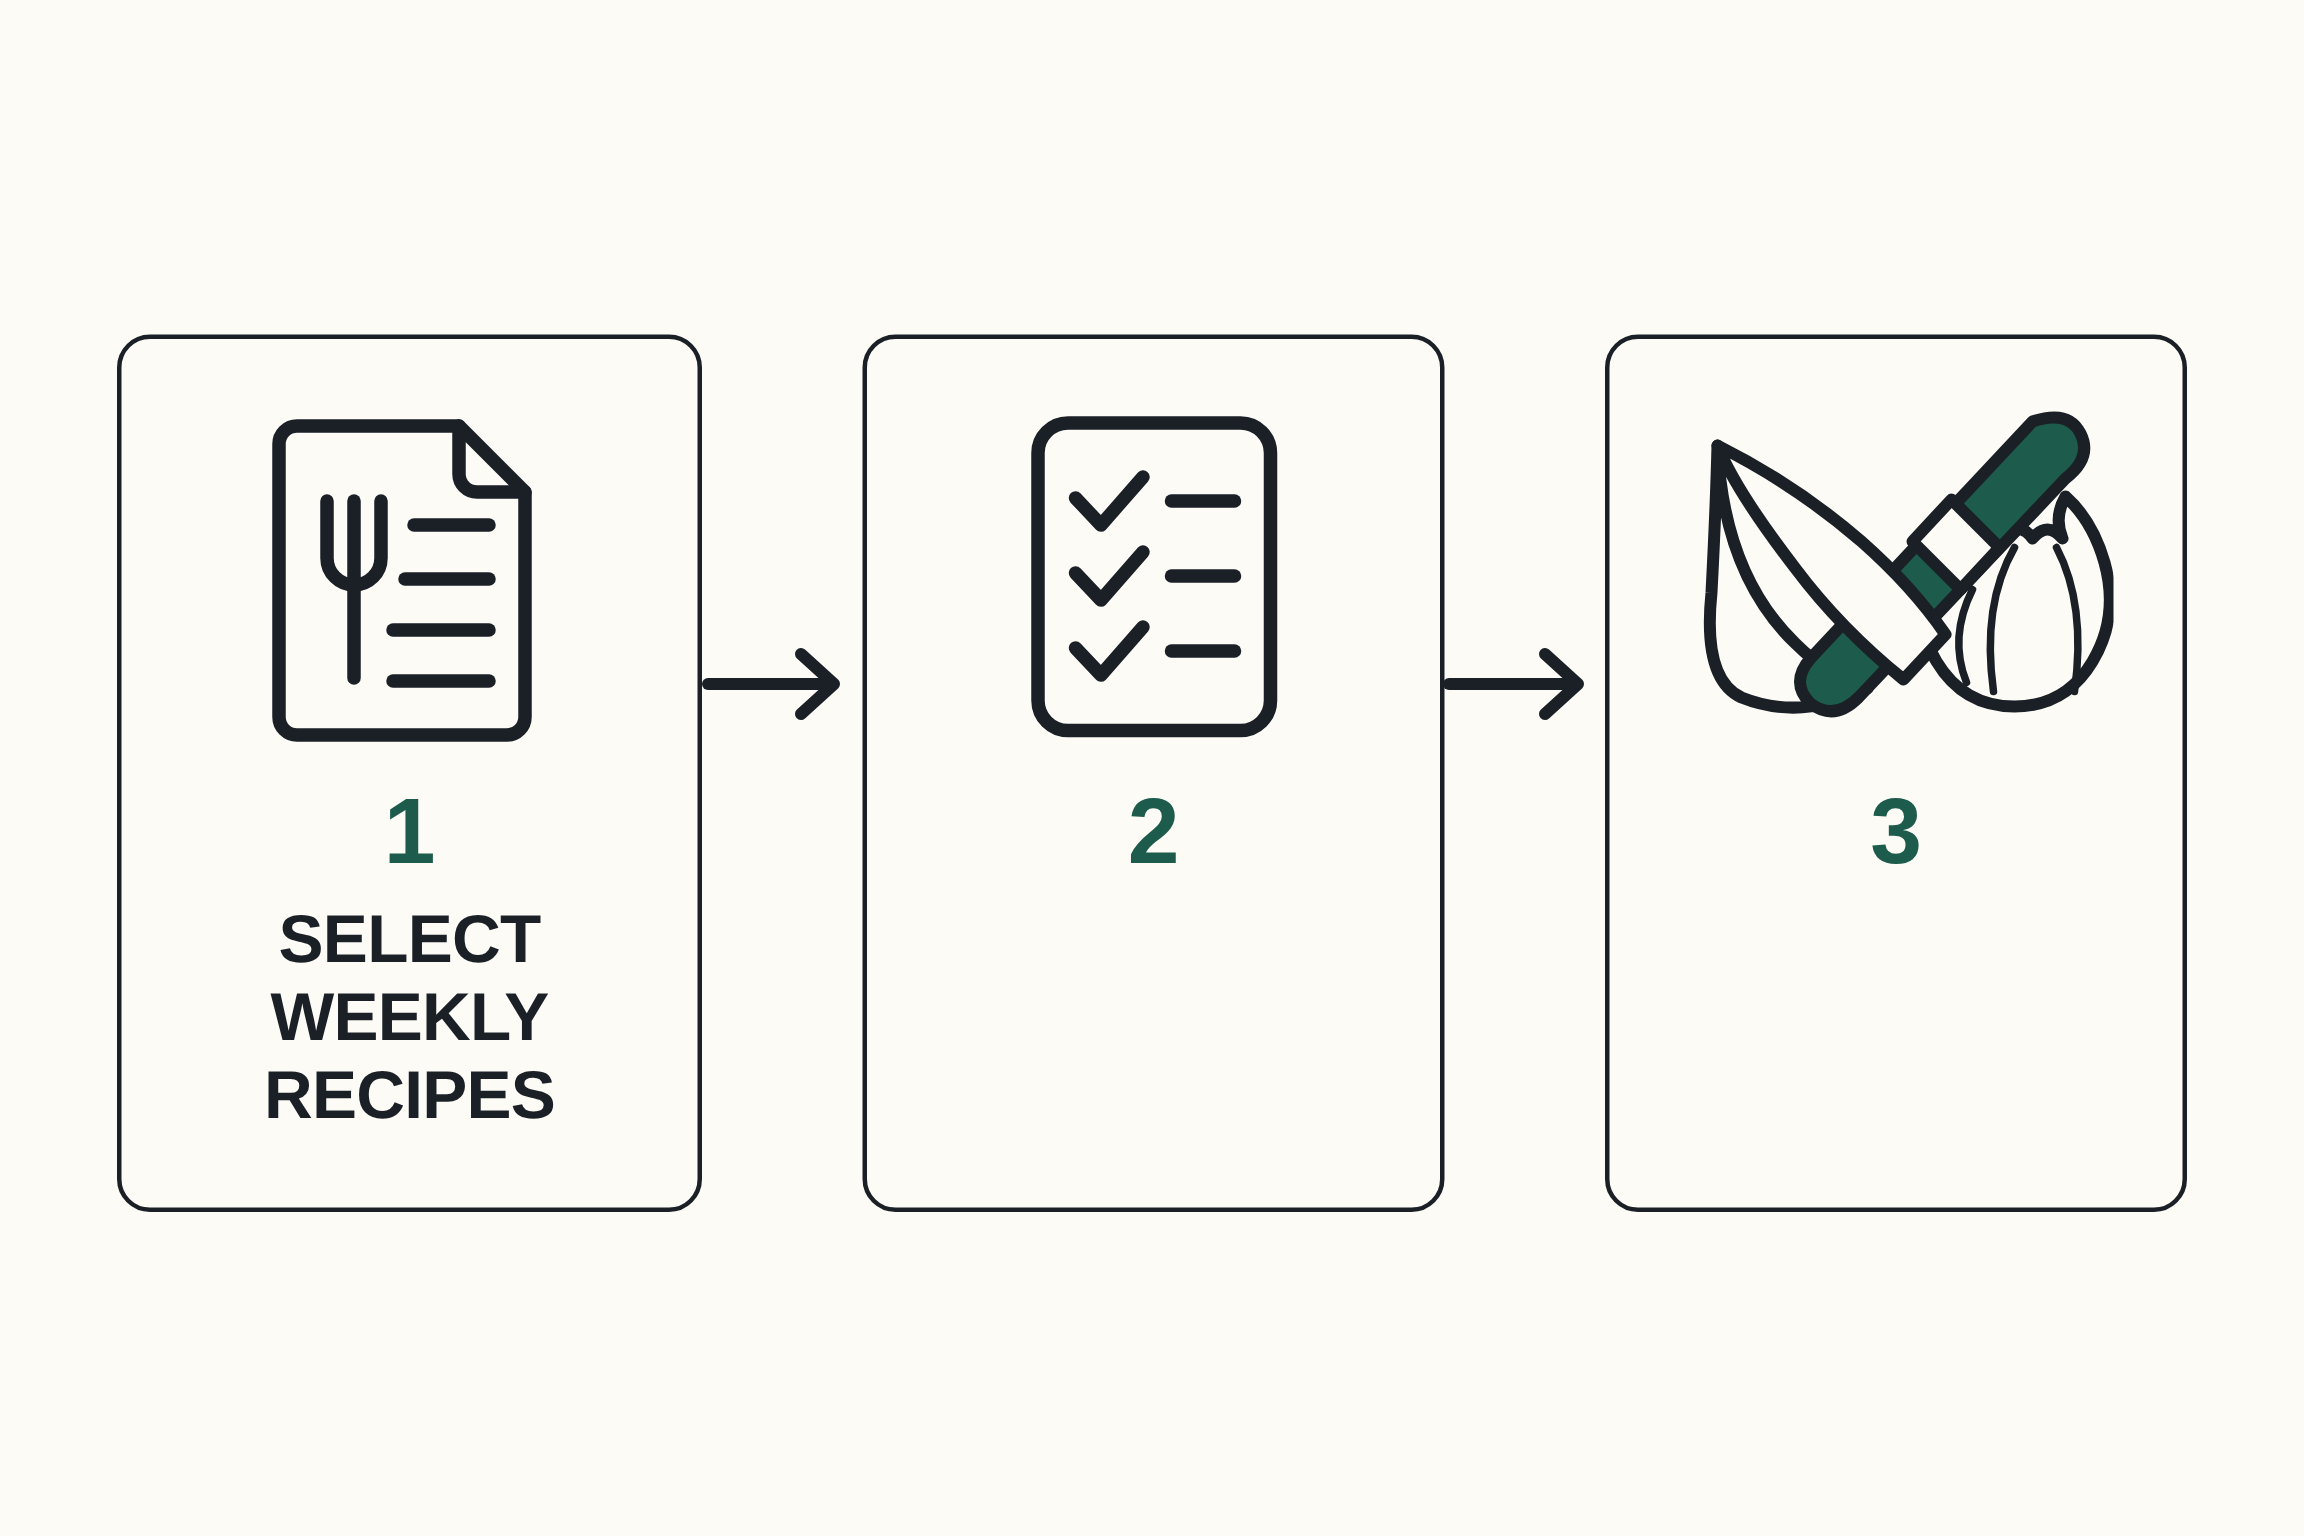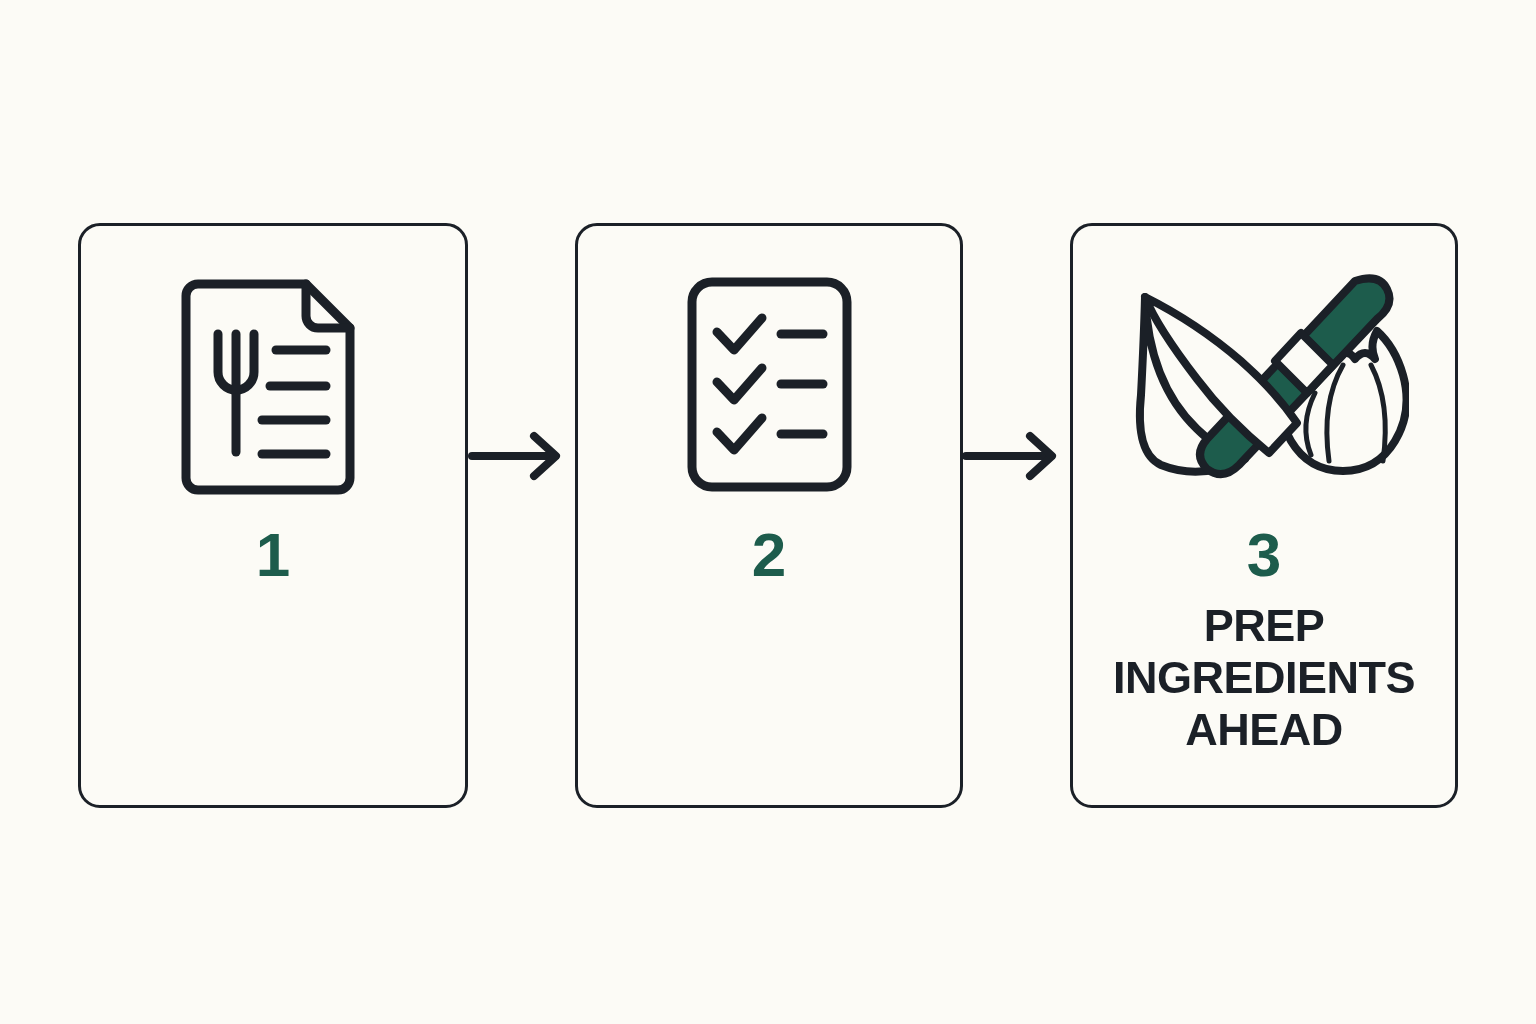--- a/index.html
+++ b/index.html
@@ -94,20 +94,23 @@
           <path d="M40 62 v38 a18 18 0 0 0 36 0 v-38"></path>
           <path d="M58 62 v118"></path>
           <path d="M98 78 h50"></path>
           <path d="M92 114 h56"></path>
           <path d="M84 148 h64"></path>
           <path d="M84 182 h64"></path>
         </g>
       </svg>
     </div>
     <div class="card-number">1</div>
+    <div class="card-title">SELECT
+WEEKLY
+RECIPES</div>
   </div>
 
   <div class="flow-arrow" id="arrow-1">
     <svg width="108" height="56" viewBox="0 0 108 56" aria-hidden="true">
       <g fill="none" stroke="#1b2027" stroke-width="8" stroke-linecap="round" stroke-linejoin="round">
         <path d="M4 28 H84"></path>
         <path d="M66 8 L88 28 L66 48"></path>
       </g>
     </svg>
   </div>
@@ -155,18 +158,15 @@
 
         <path d="M236 12 q24 -8 32 8 q8 16 -10 30 L120 196 q-16 16 -32 4 q-14 -14 0 -30 z" fill="#1d5c4c" stroke="#1b2027" stroke-width="8" stroke-linejoin="round" stroke-linecap="round"></path>
 
         <path d="M182 64 L214 96 L188 124 L156 92 z" fill="#fcfbf6" stroke="#1b2027" stroke-width="8" stroke-linejoin="round" stroke-linecap="round"></path>
 
         <path d="M26 28 q52 26 96 64 q34 30 56 62 l-28 30 q-42 -34 -72 -74
                  q-40 -52 -52 -82 z" fill="#fcfbf6" stroke="#1b2027" stroke-width="8" stroke-linejoin="round" stroke-linecap="round"></path>
       </svg>
     </div>
     <div class="card-number">3</div>
-    <div class="card-title">PREP
-INGREDIENTS
-AHEAD</div>
   </div>
 
 </div>
 
 </body></html>

